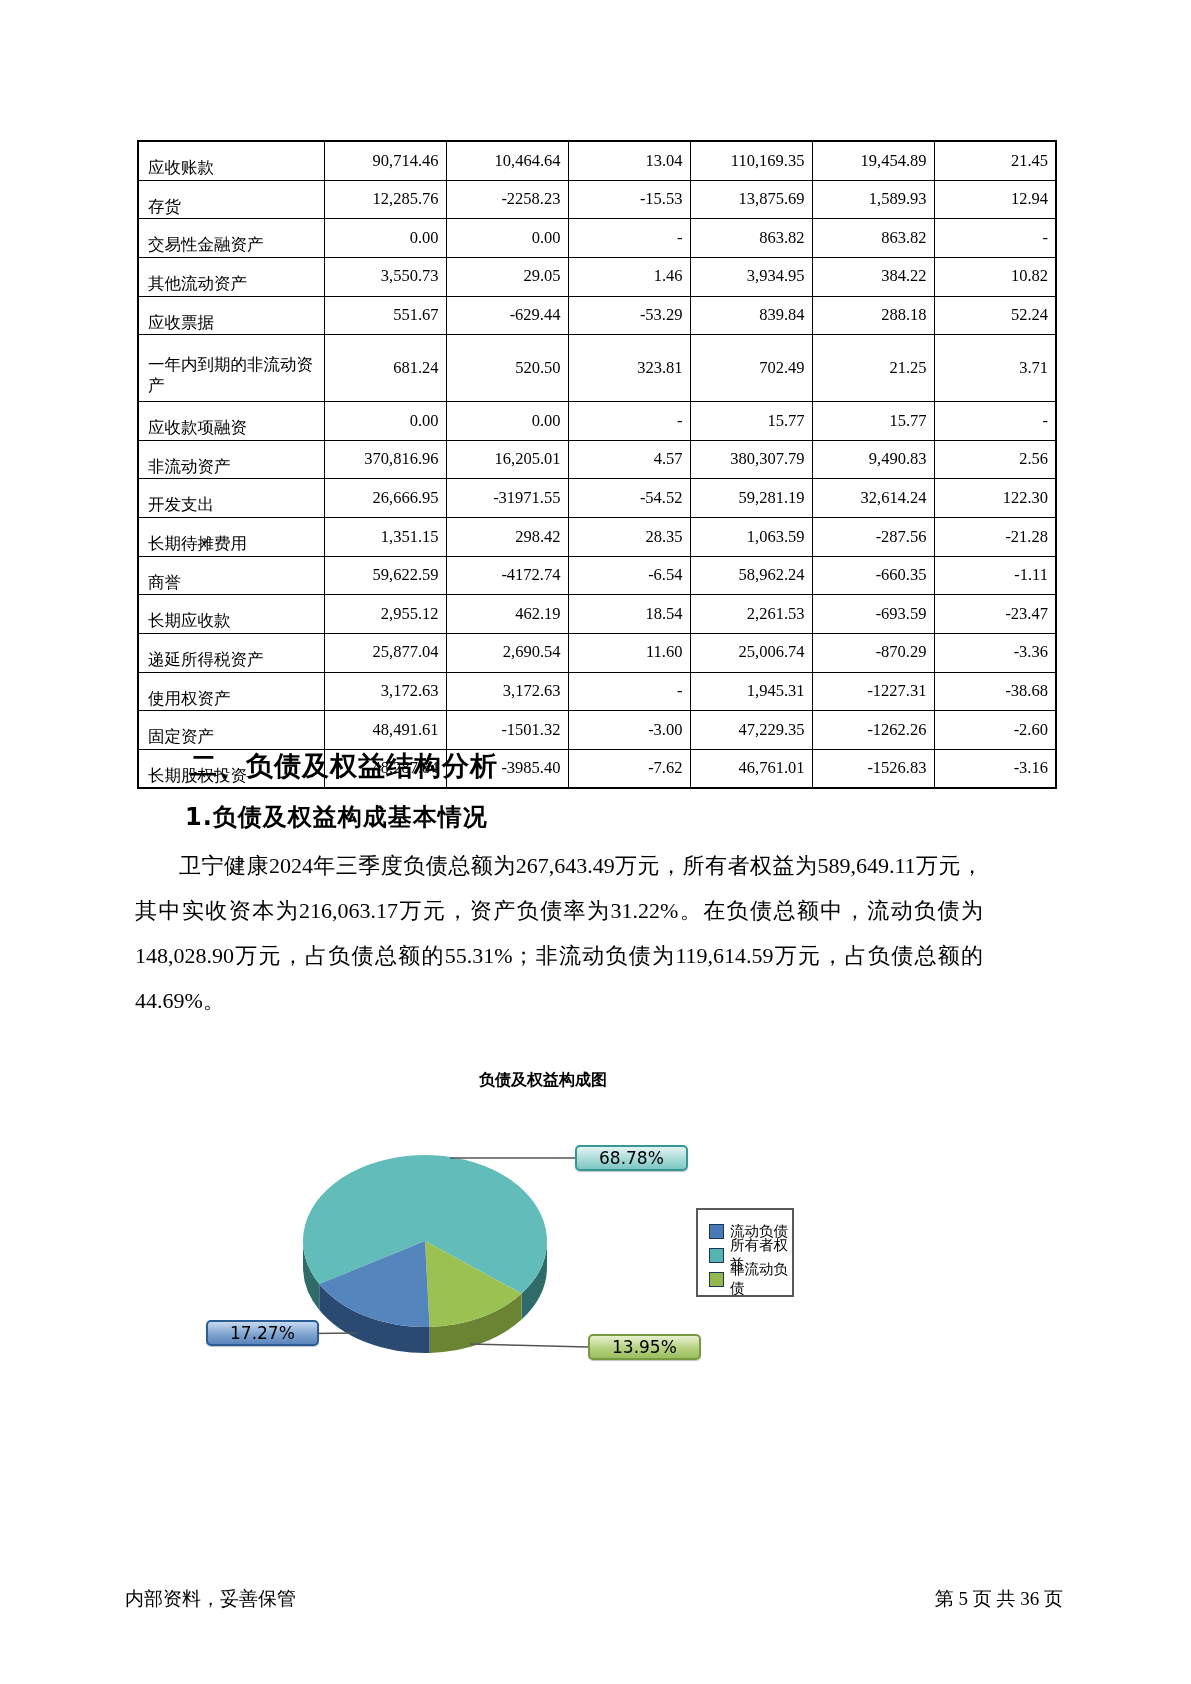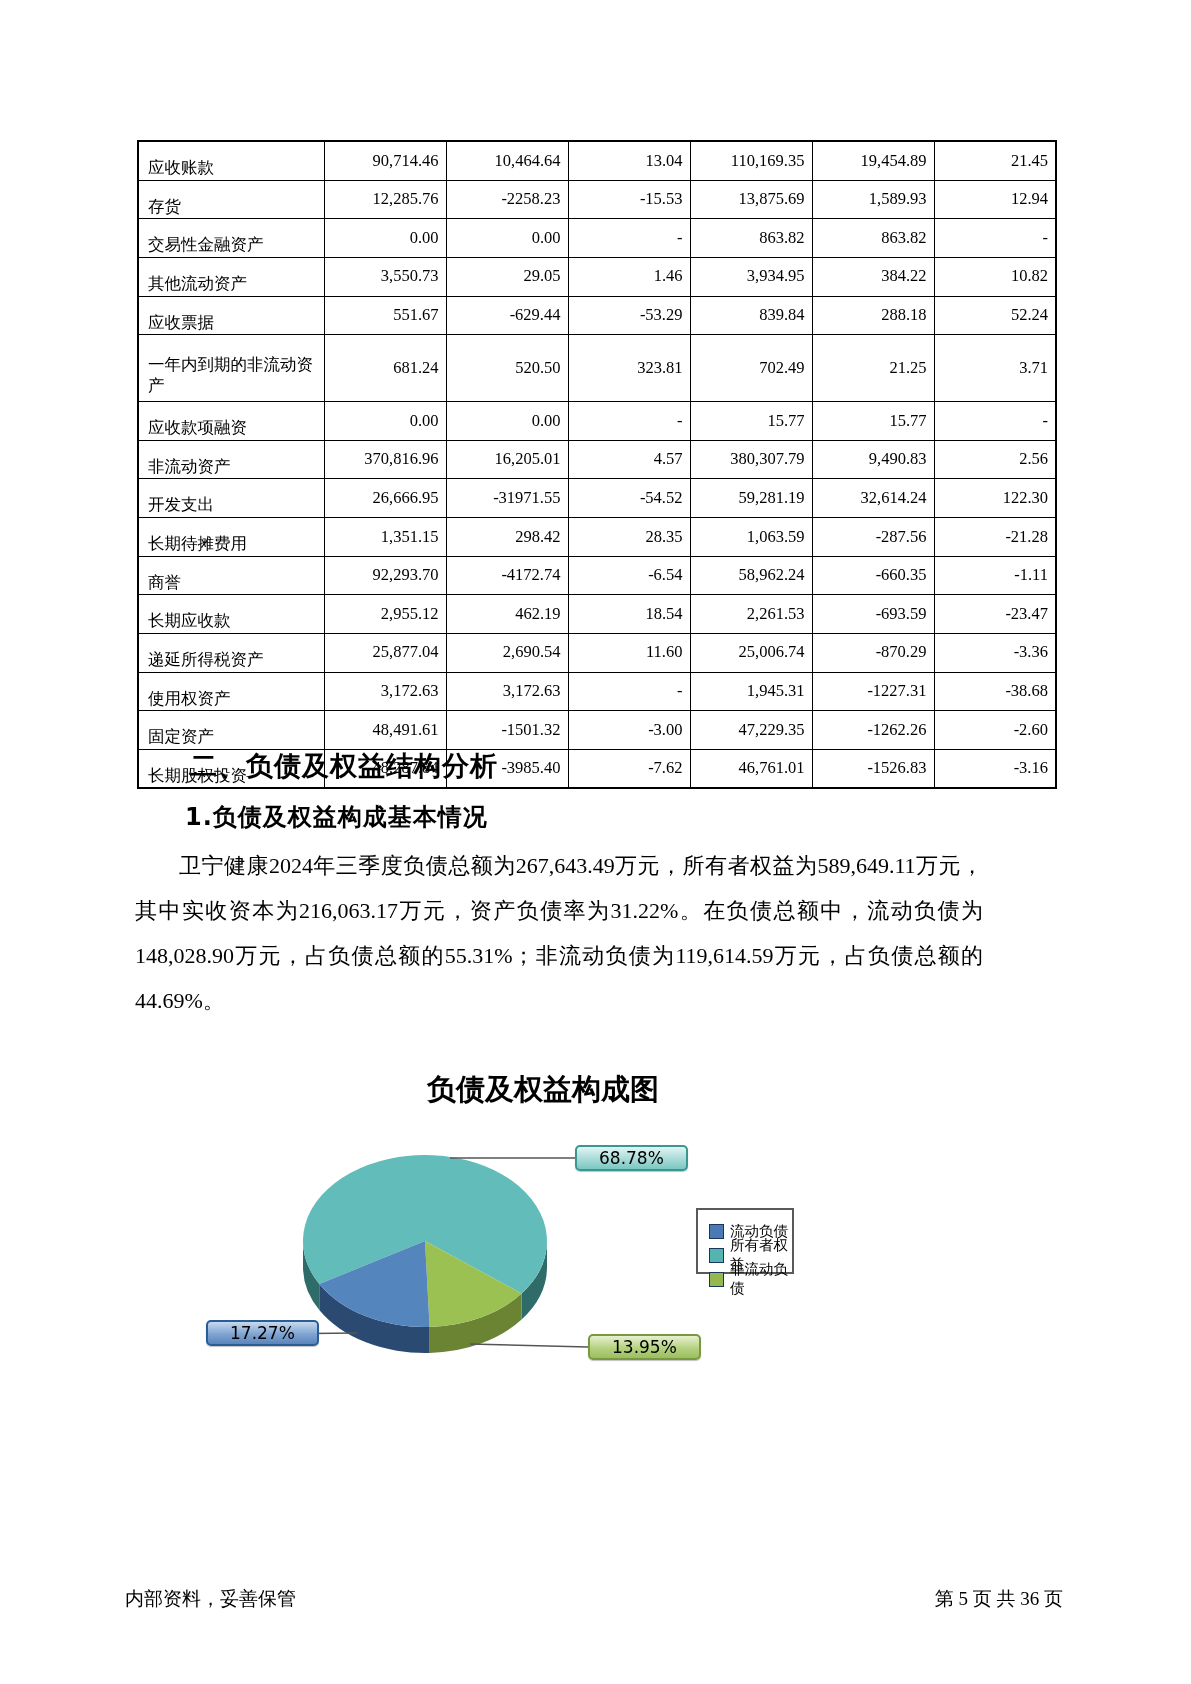--- a/index.html
+++ b/index.html
@@ -17,29 +17,29 @@
   
   .h-sec{position:absolute;left:190px;top:748px;font-family:"DejaVu Sans","Liberation Sans",sans-serif;
          font-weight:bold;font-size:27px;letter-spacing:1px;}
   .h-sub{position:absolute;left:185px;top:801px;font-family:"DejaVu Sans","Liberation Sans",sans-serif;
          font-weight:bold;font-size:24px;letter-spacing:1px;}
   .body-par{position:absolute;left:135px;top:843px;width:848px;font-size:22px;line-height:45px;
             text-align:justify;text-indent:2em;}
   
   .chart{position:absolute;left:120px;top:1062px;width:846px;height:330px;}
   .chart-title{position:absolute;left:0;top:8px;width:846px;text-align:center;
-               font-family:"DejaVu Sans","Liberation Sans",sans-serif;font-weight:bold;font-size:29px;}
+               font-family:"DejaVu Sans","Liberation Sans",sans-serif;font-weight:bold;font-size:16px;}
   .chart svg{position:absolute;left:0;top:0;}
   .callout{position:absolute;font-family:"DejaVu Sans","Liberation Sans",sans-serif;font-size:17px;
            line-height:20px;padding:1px 22px;border-radius:5px;white-space:nowrap;
            box-shadow:0 1px 1px rgba(0,0,0,.25);}
   .co-teal{border:2px solid #379792;background:linear-gradient(180deg,#e2f4f3 0%,#a8dbd7 55%,#7cc7c2 100%);}
   .co-blue{border:2px solid #2a5d95;background:linear-gradient(180deg,#c6d9f0 0%,#80a4d0 55%,#5a85bb 100%);}
   .co-green{border:2px solid #78993f;background:linear-gradient(180deg,#e8f0cf 0%,#b5d180 55%,#9cbf5f 100%);}
-  .legend{position:absolute;left:576px;top:146px;width:98px;height:66px;background:#fff;
+  .legend{position:absolute;left:576px;top:146px;width:98px;height:89px;background:#fff;
           border:2px solid #595959;padding:9px 0 0 11px;box-sizing:border-box;}
   .legend-item{display:flex;align-items:center;height:24px;
                font-family:"DejaVu Sans","Liberation Sans",sans-serif;font-size:14.5px;}
   .legend-swatch{width:13px;height:13px;border:1px solid #17375e;margin-right:6px;flex:0 0 auto;}
   
   .footer-left{position:absolute;left:125px;top:1586px;font-size:19px;}
   .footer-right{position:absolute;right:128px;top:1586px;font-size:19px;}
 </style>
 </head>
 <body>
@@ -142,21 +142,21 @@
           <td class="lbl">长期待摊费用</td>
           <td class="num">1,351.15</td>
           <td class="num">298.42</td>
           <td class="num">28.35</td>
           <td class="num">1,063.59</td>
           <td class="num">-287.56</td>
           <td class="num">-21.28</td>
         </tr>
         <tr>
           <td class="lbl">商誉</td>
-          <td class="num">92,293.70</td>
+          <td class="num">59,622.59</td>
           <td class="num">-4172.74</td>
           <td class="num">-6.54</td>
           <td class="num">58,962.24</td>
           <td class="num">-660.35</td>
           <td class="num">-1.11</td>
         </tr>
         <tr>
           <td class="lbl">长期应收款</td>
           <td class="num">2,955.12</td>
           <td class="num">462.19</td>

